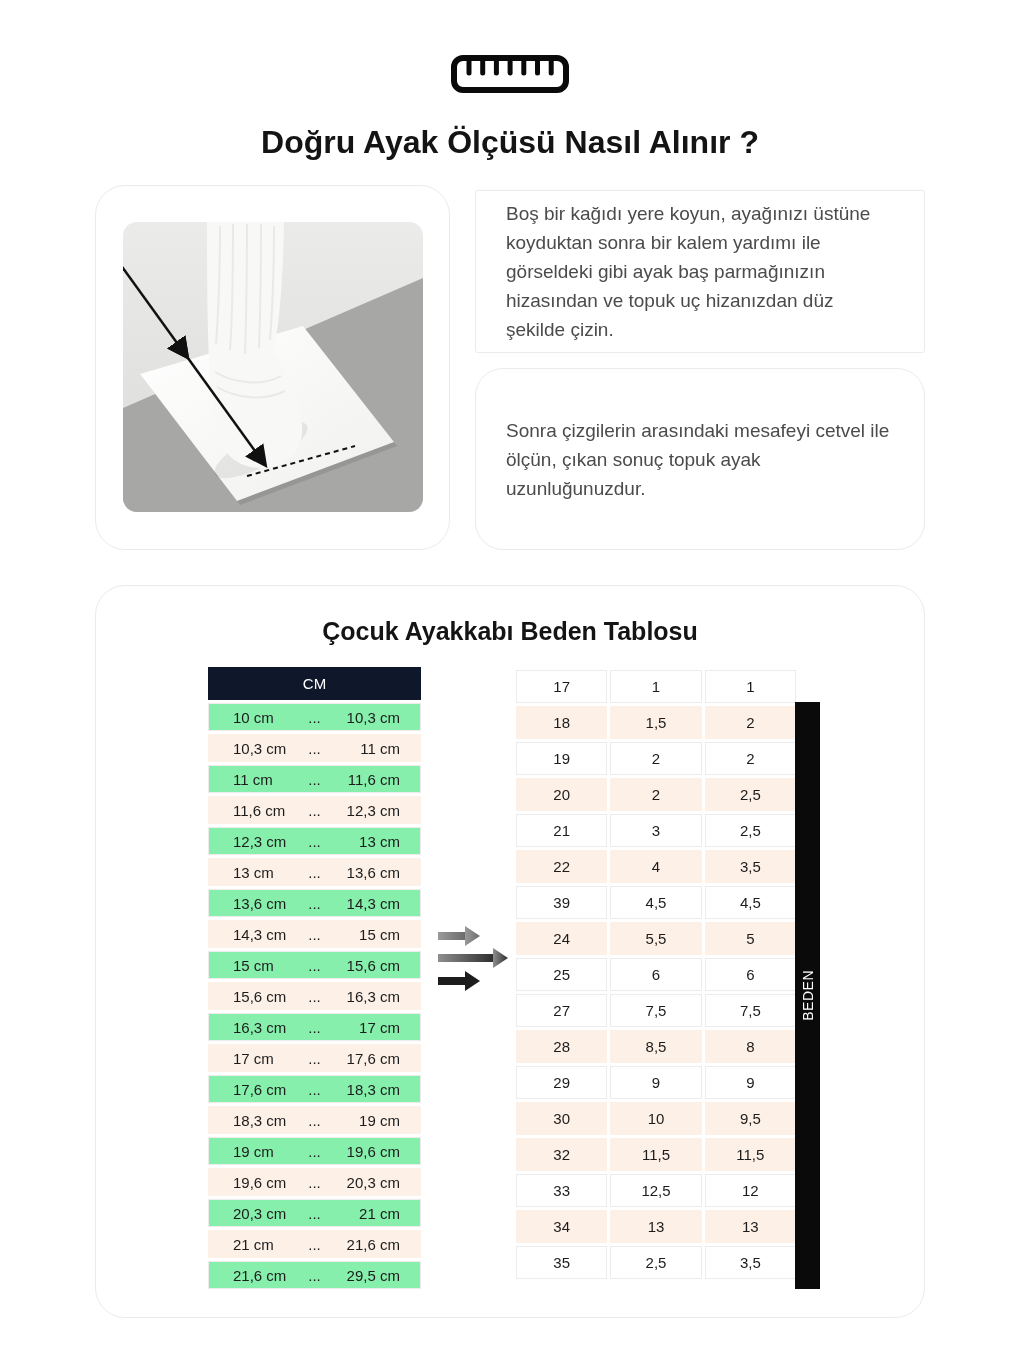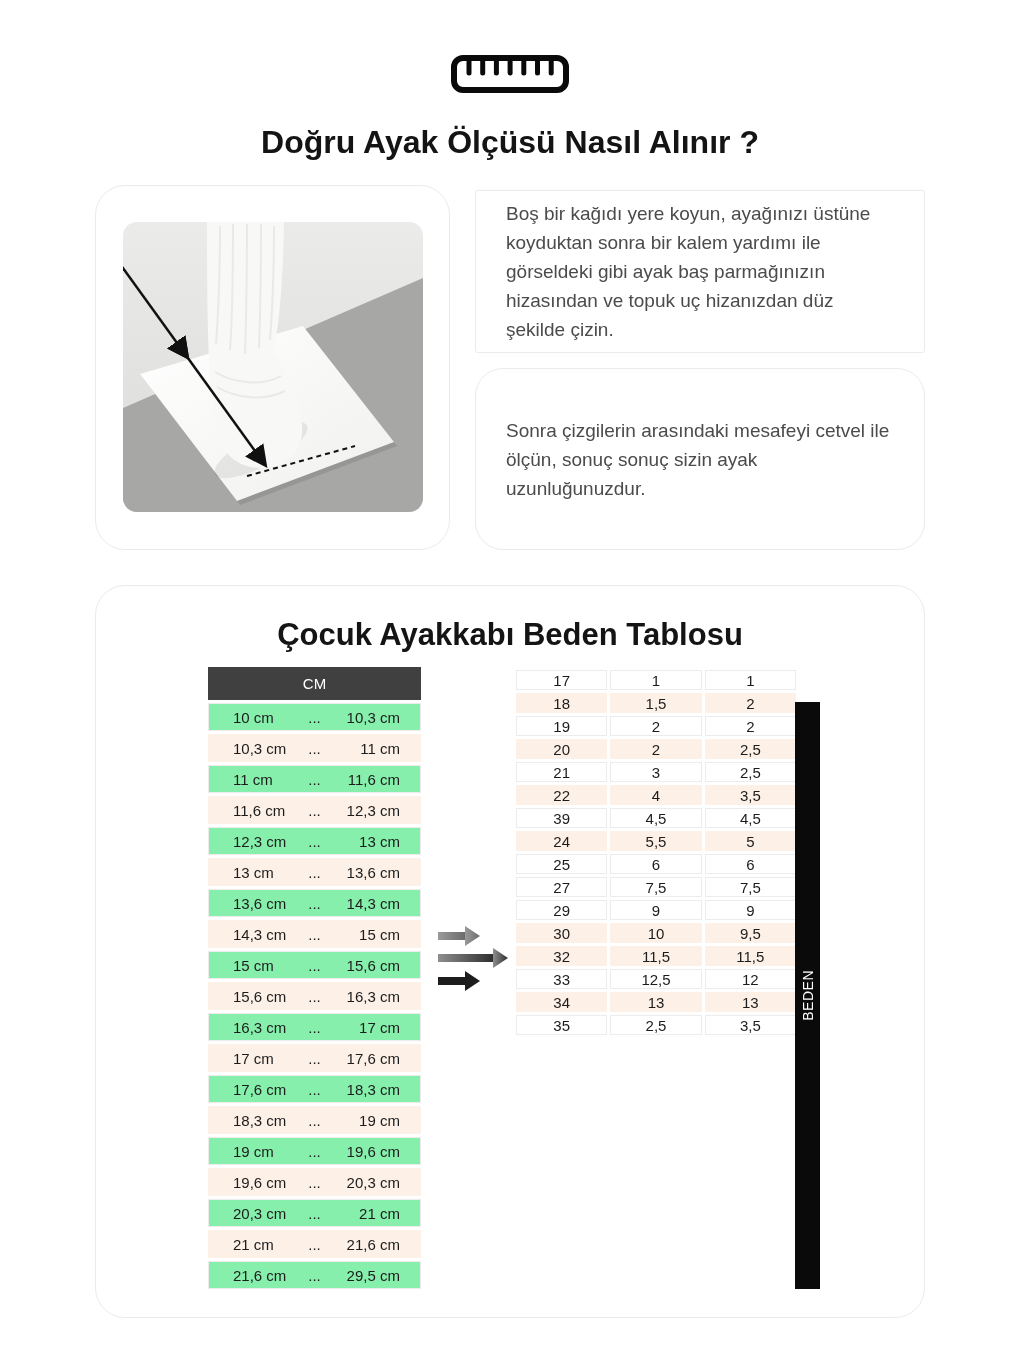--- a/index.html
+++ b/index.html
@@ -31,43 +31,43 @@
   .text-card-2 { left:475px; top:368px; width:450px; height:182px; border-radius:28px; }
   .text-card-1, .text-card-2 { display:flex; align-items:center; }
   .card-text {
     padding:0 34px 0 30px; font-size:19px; line-height:29px; color:#4b4b4b;
   }
 
   
   .table-card { left:95px; top:585px; width:830px; height:733px; }
   .section-title {
     position:absolute; left:0; top:31px; width:100%;
-    text-align:center; font-size:31px; font-weight:bold; color:#141414;
+    text-align:center; font-size:25px; font-weight:bold; color:#141414;
   }
 
   .cm-table { position:absolute; left:112px; top:81px; width:213px; }
   .size-table { position:absolute; left:420px; top:81px; width:280px; }
 
   .cm-head {
-    height:33px; background:#404040; color:#fff; font-size:15px;
+    height:33px; background:#0f172a; color:#fff; font-size:15px;
     display:flex; align-items:center; justify-content:center;
   }
   .size-head { height:33px; background:#0d0d0d; color:#fff; font-size:15px; display:flex; }
   .size-head span { flex:1; display:flex; align-items:center; justify-content:center; }
 
   .cm-table .t-row {
     display:flex; align-items:center; height:28px; margin-top:3px;
     font-size:15px; background:#86efac; border:1px solid #ececec;
   }
   .cm-table .t-row.alt { background:#fdf0e7; border-color:#fdf0e7; }
   .cm-table .c0 { width:42%; padding-left:24px; }
   .cm-table .c1 { width:16%; text-align:center; }
   .cm-table .c2 { width:42%; text-align:right; padding-right:20px; }
 
-  .size-table .t-row { display:flex; gap:3px; margin-top:3px; height:20px; font-size:15px; }
+  .size-table .t-row { display:flex; gap:3px; margin-top:3px; height:33px; font-size:15px; }
   .size-table .t-cell {
     flex:1; display:flex; align-items:center; justify-content:center;
     background:#fff; border:1px solid #ececec;
   }
   .size-table .t-row.alt .t-cell { background:#fdf0e7; border-color:#fdf0e7; }
 
   .beden-bar {
     position:absolute; left:699px; top:116px; width:25px; height:587px;
     background:#0a0a0a; display:flex; align-items:center; justify-content:center;
   }
@@ -135,21 +135,21 @@
       <line x1="124" y1="254" x2="232" y2="224" stroke="#111" stroke-width="2" stroke-dasharray="5,4"></line>
     </svg>
   </div>
 </div>
 
 <div class="card text-card-1">
   <div class="card-text">Boş bir kağıdı yere koyun, ayağınızı üstüne koyduktan sonra bir kalem yardımı ile görseldeki gibi ayak baş parmağınızın hizasından ve topuk uç hizanızdan düz şekilde çizin.</div>
 </div>
 
 <div class="card text-card-2">
-  <div class="card-text">Sonra çizgilerin arasındaki mesafeyi cetvel ile ölçün, sonuç sonuç sizin ayak uzunluğunuzdur.</div>
+  <div class="card-text">Sonra çizgilerin arasındaki mesafeyi cetvel ile ölçün, çıkan sonuç topuk ayak uzunluğunuzdur.</div>
 </div>
 
 <div class="card table-card">
   <div class="section-title">Çocuk Ayakkabı Beden Tablosu</div>
 
   <div class="cm-table">
     <div class="cm-head">CM</div>
     <div>
         <div class="t-row">
           <div class="t-cell c0">10 cm</div>
@@ -321,20 +321,25 @@
         <div class="t-row">
           <div class="t-cell c0">25</div>
           <div class="t-cell c1">6</div>
           <div class="t-cell c2">6</div>
         </div>
         <div class="t-row">
           <div class="t-cell c0">27</div>
           <div class="t-cell c1">7,5</div>
           <div class="t-cell c2">7,5</div>
         </div>
+        <div class="t-row alt">
+          <div class="t-cell c0">28</div>
+          <div class="t-cell c1">8,5</div>
+          <div class="t-cell c2">8</div>
+        </div>
         <div class="t-row">
           <div class="t-cell c0">29</div>
           <div class="t-cell c1">9</div>
           <div class="t-cell c2">9</div>
         </div>
         <div class="t-row alt">
           <div class="t-cell c0">30</div>
           <div class="t-cell c1">10</div>
           <div class="t-cell c2">9,5</div>
         </div>

